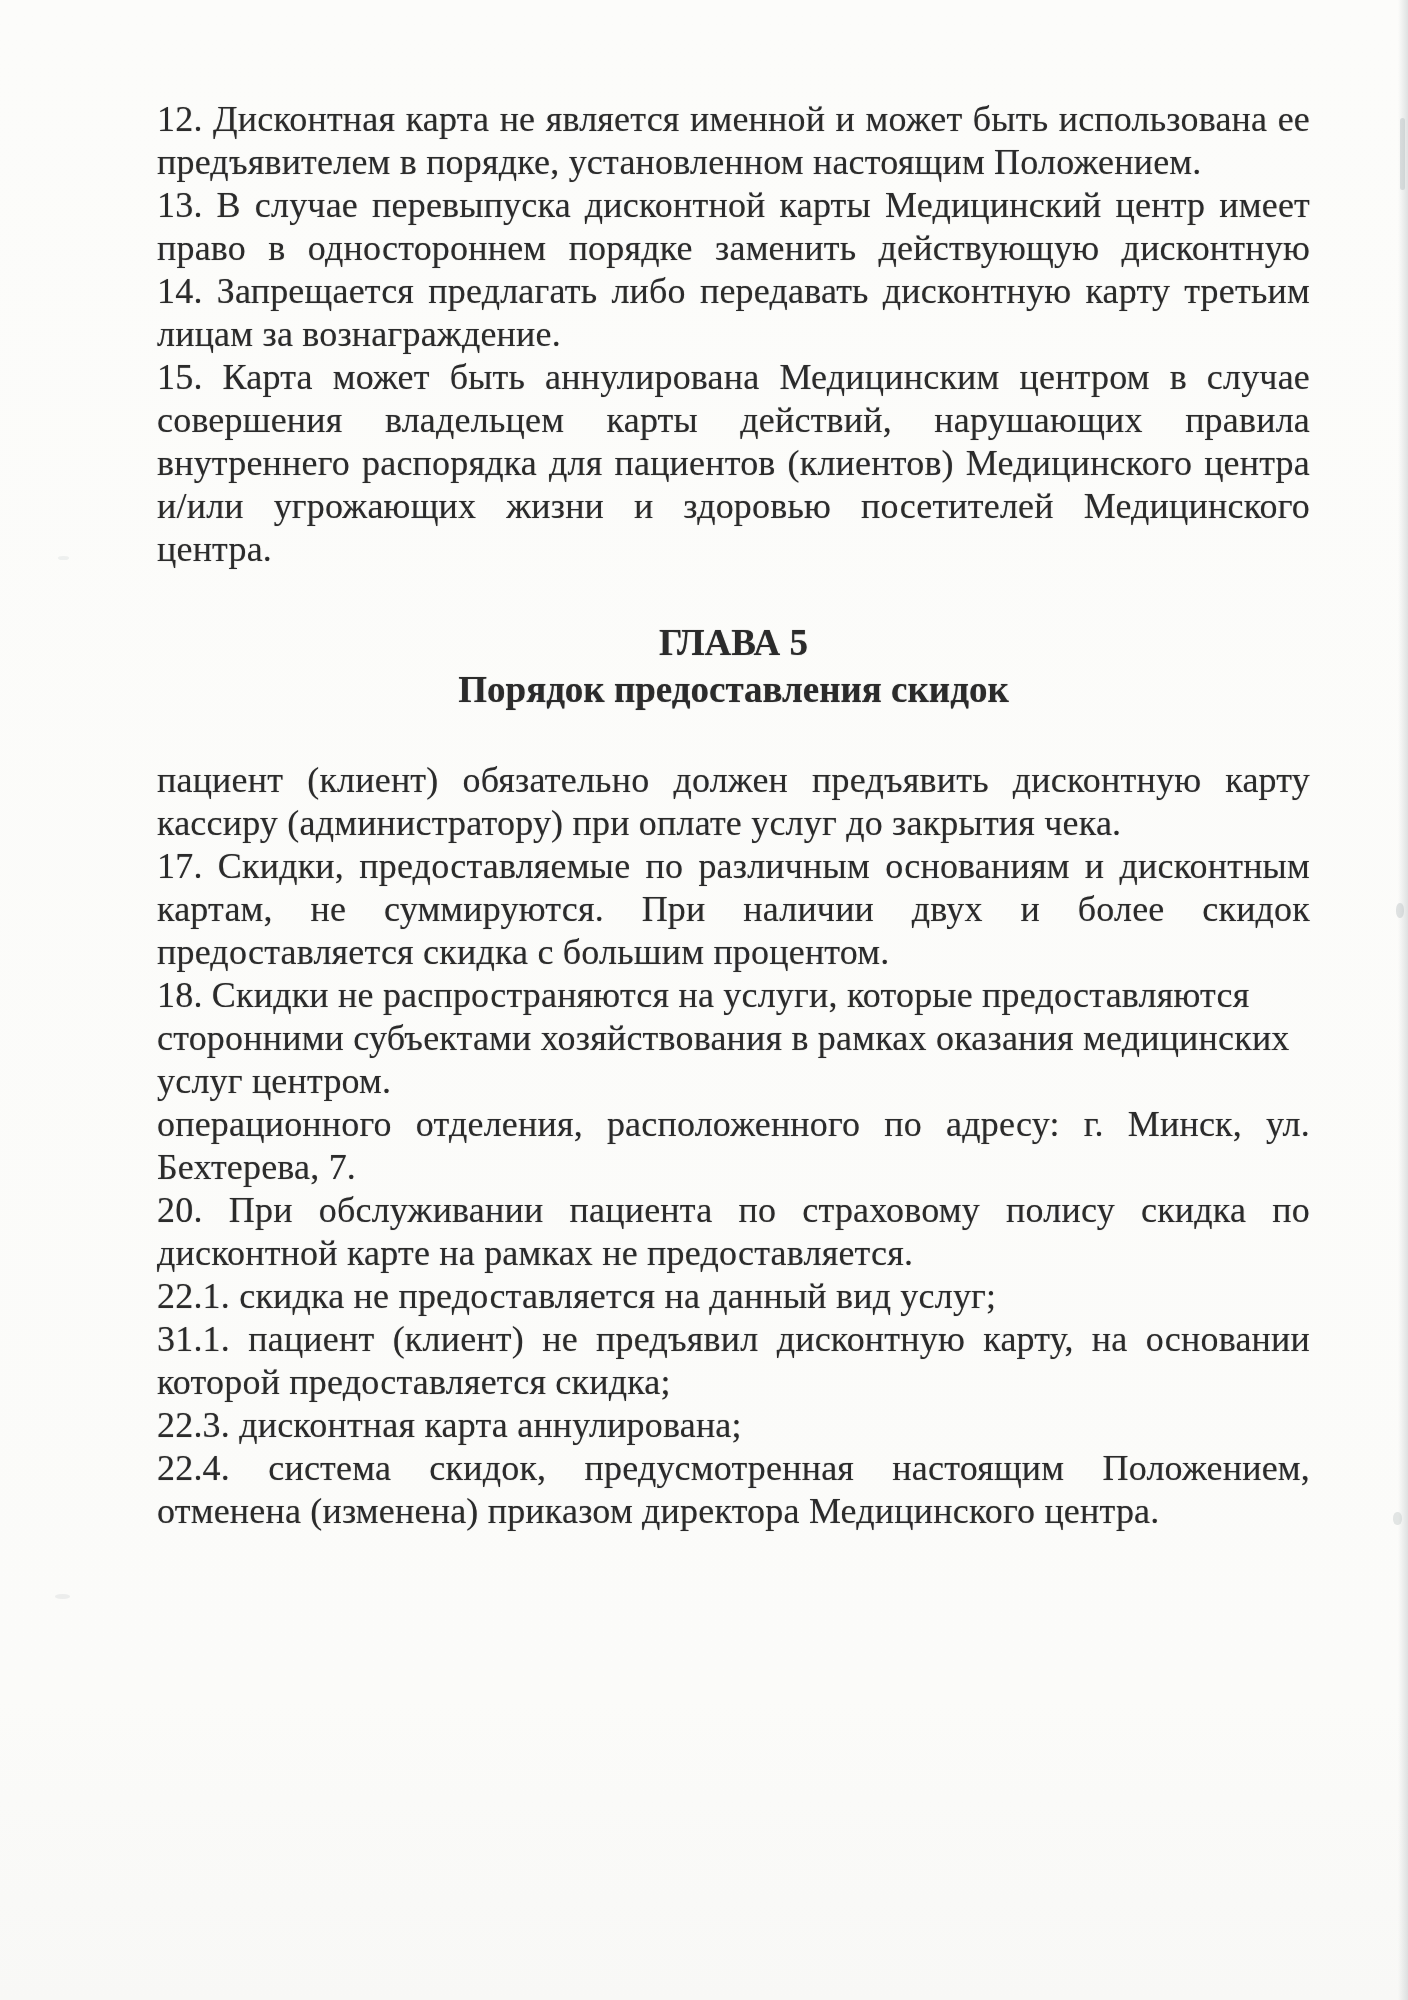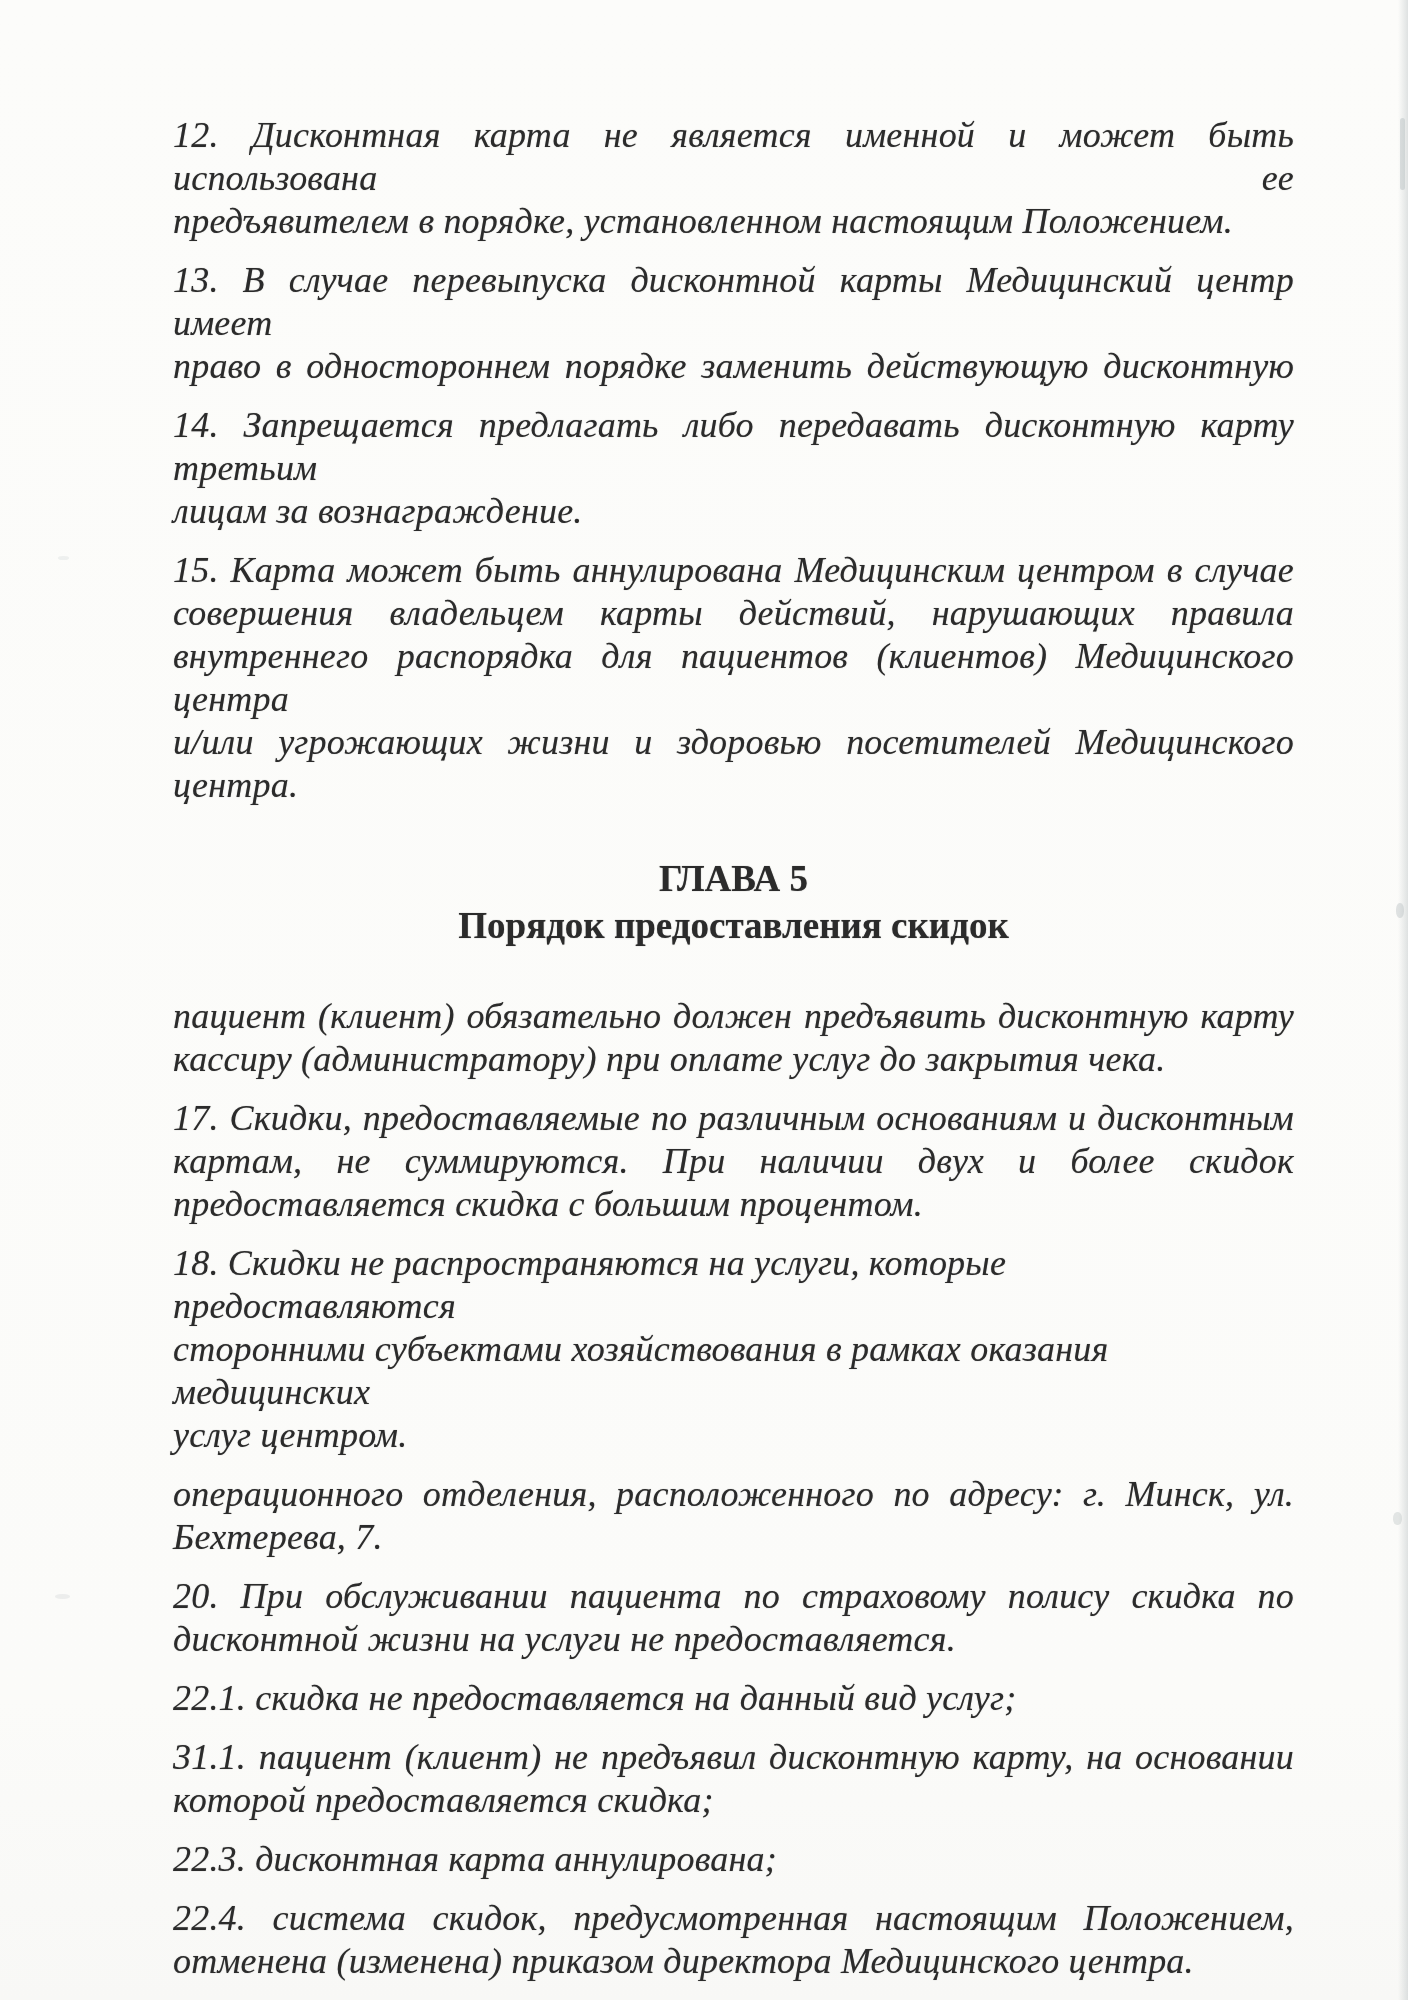--- a/index.html
+++ b/index.html
@@ -19,21 +19,21 @@
     position: absolute;
     inset: 0;
     background: linear-gradient(180deg, #fcfcfa 0%, #fbfbf9 85%, #f8f8f6 100%);
   }
   .text-column {
     position: absolute;
     left: 157px;
     top: 98px;
     width: 1153px;
   }
-  .para { margin: 16px; padding: 0; font-style: italic; }
+  .para { margin: 0; padding: 0; }
   .ln {
     font-size: 36px;
     line-height: 43px;
     letter-spacing: 0.2px;
     text-shadow: 0 0 1px rgba(43,43,43,0.45);
     white-space: normal;
   }
   
   .j { text-align: justify; text-align-last: justify; }
   
@@ -119,21 +119,21 @@
       <div class="ln l">услуг центром.</div>
     </div>
 
     <div class="para">
       <div class="ln j">операционного отделения, расположенного по адресу: г. Минск, ул.</div>
       <div class="ln l">Бехтерева, 7.</div>
     </div>
 
     <div class="para">
       <div class="ln j">20. При обслуживании пациента по страховому полису скидка по</div>
-      <div class="ln l">дисконтной жизни на услуги не предоставляется.</div>
+      <div class="ln l">дисконтной карте на рамках не предоставляется.</div>
     </div>
 
 
     <div class="para">
       <div class="ln l">22.1. скидка не предоставляется на данный вид услуг;</div>
     </div>
 
     <div class="para">
       <div class="ln j">31.1. пациент (клиент) не предъявил дисконтную карту, на основании</div>
       <div class="ln l">которой предоставляется скидка;</div>

